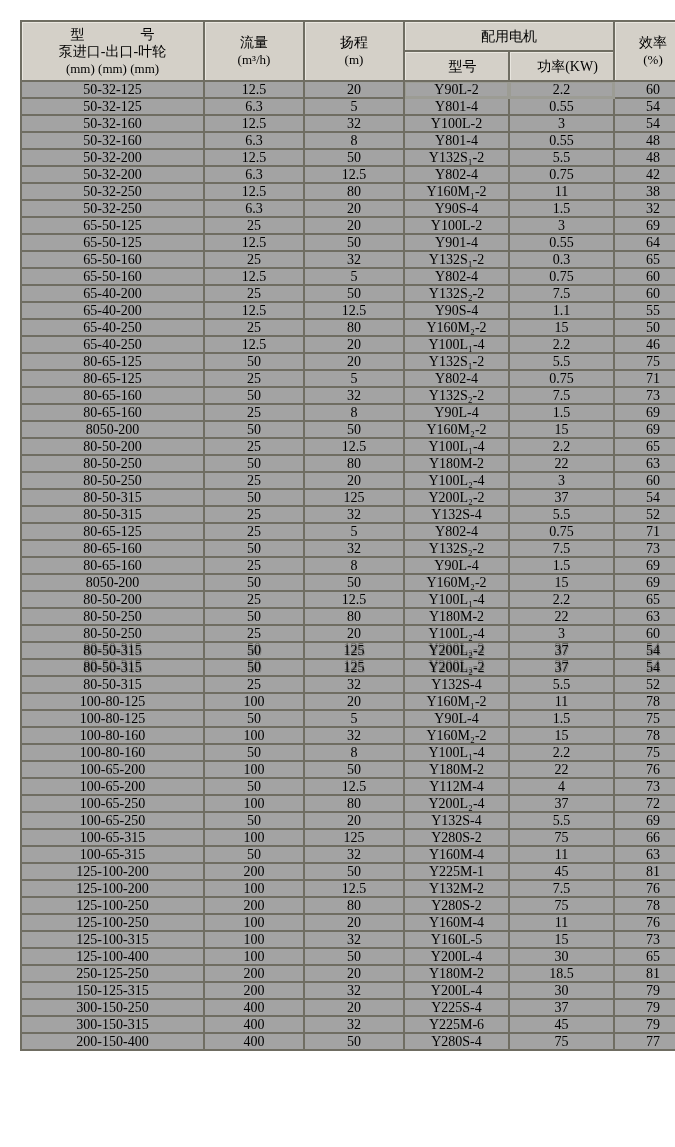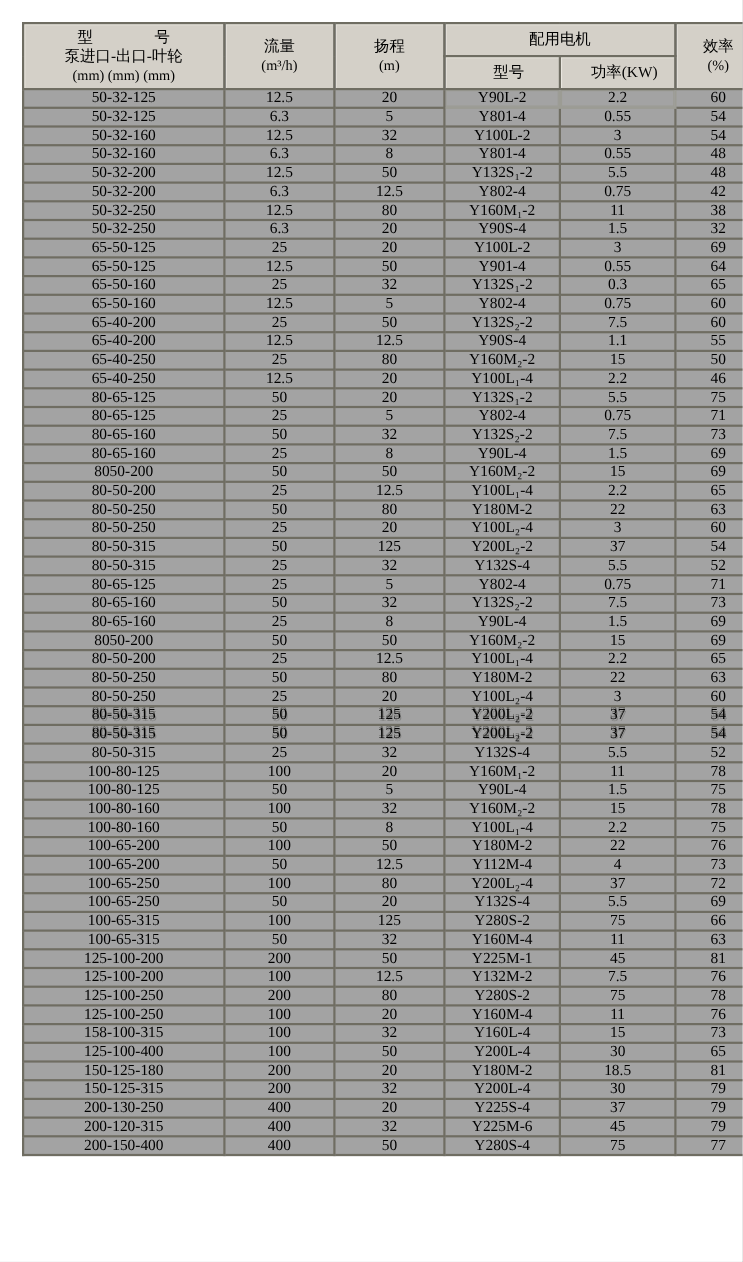--- a/index.html
+++ b/index.html
@@ -473,61 +473,61 @@
       </tr>
       <tr>
         <td>125-100-250</td>
         <td>100</td>
         <td>20</td>
         <td>Y160M-4</td>
         <td>11</td>
         <td>76</td>
       </tr>
       <tr>
-        <td>158-100-315</td>
-        <td>100</td>
-        <td>32</td>
-        <td>Y160L-4</td>
+        <td>125-100-315</td>
+        <td>100</td>
+        <td>32</td>
+        <td>Y160L-5</td>
         <td>15</td>
         <td>73</td>
       </tr>
       <tr>
         <td>125-100-400</td>
         <td>100</td>
         <td>50</td>
         <td>Y200L-4</td>
         <td>30</td>
         <td>65</td>
       </tr>
       <tr>
-        <td>150-125-180</td>
+        <td>250-125-250</td>
         <td>200</td>
         <td>20</td>
         <td>Y180M-2</td>
         <td>18.5</td>
         <td>81</td>
       </tr>
       <tr>
         <td>150-125-315</td>
         <td>200</td>
         <td>32</td>
         <td>Y200L-4</td>
         <td>30</td>
         <td>79</td>
       </tr>
       <tr>
-        <td>200-130-250</td>
+        <td>300-150-250</td>
         <td>400</td>
         <td>20</td>
         <td>Y225S-4</td>
         <td>37</td>
         <td>79</td>
       </tr>
       <tr>
-        <td>200-120-315</td>
+        <td>300-150-315</td>
         <td>400</td>
         <td>32</td>
         <td>Y225M-6</td>
         <td>45</td>
         <td>79</td>
       </tr>
       <tr>
         <td>200-150-400</td>
         <td>400</td>
         <td>50</td>

